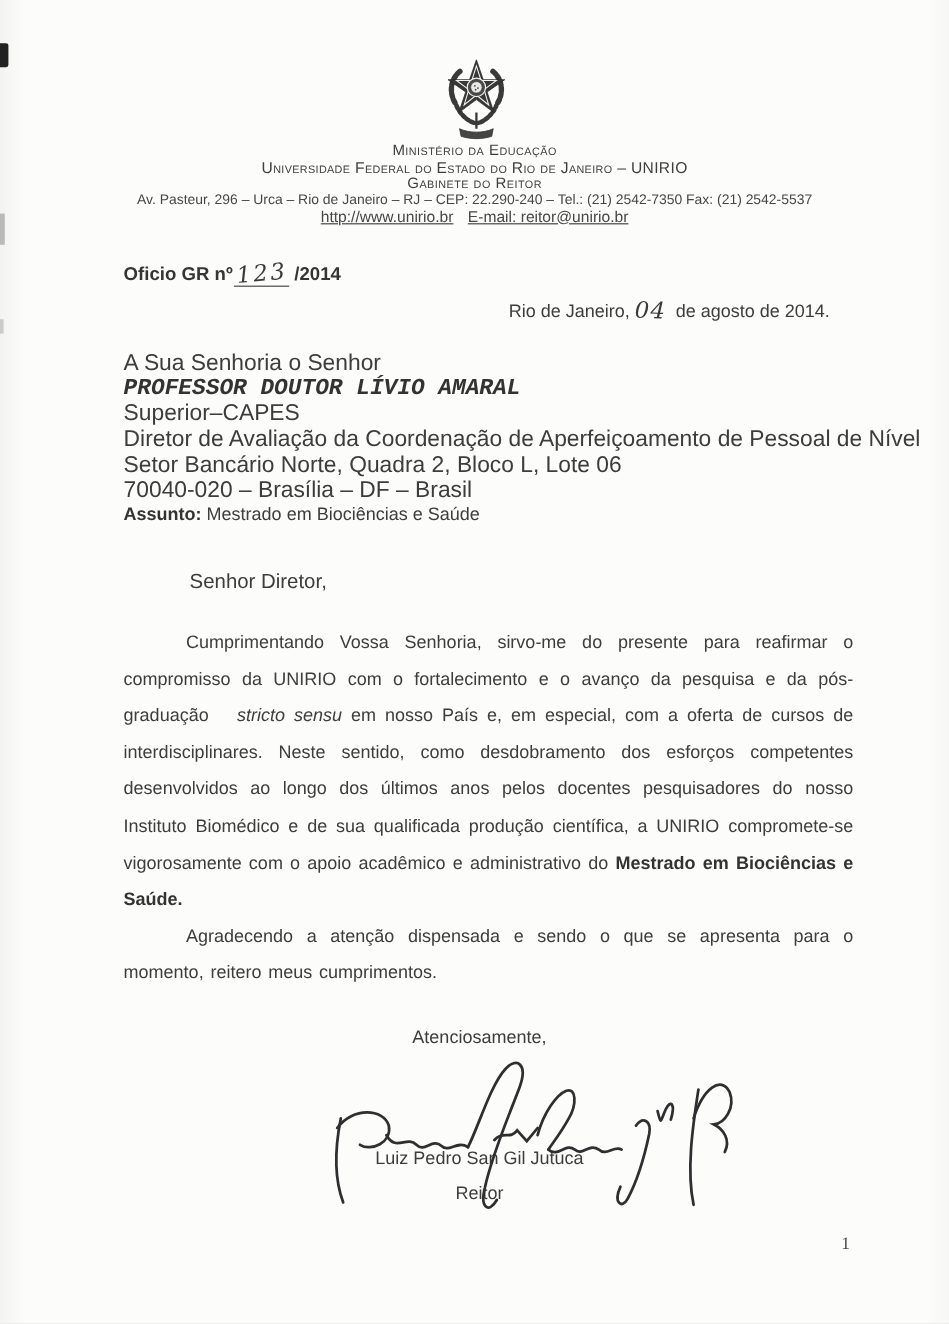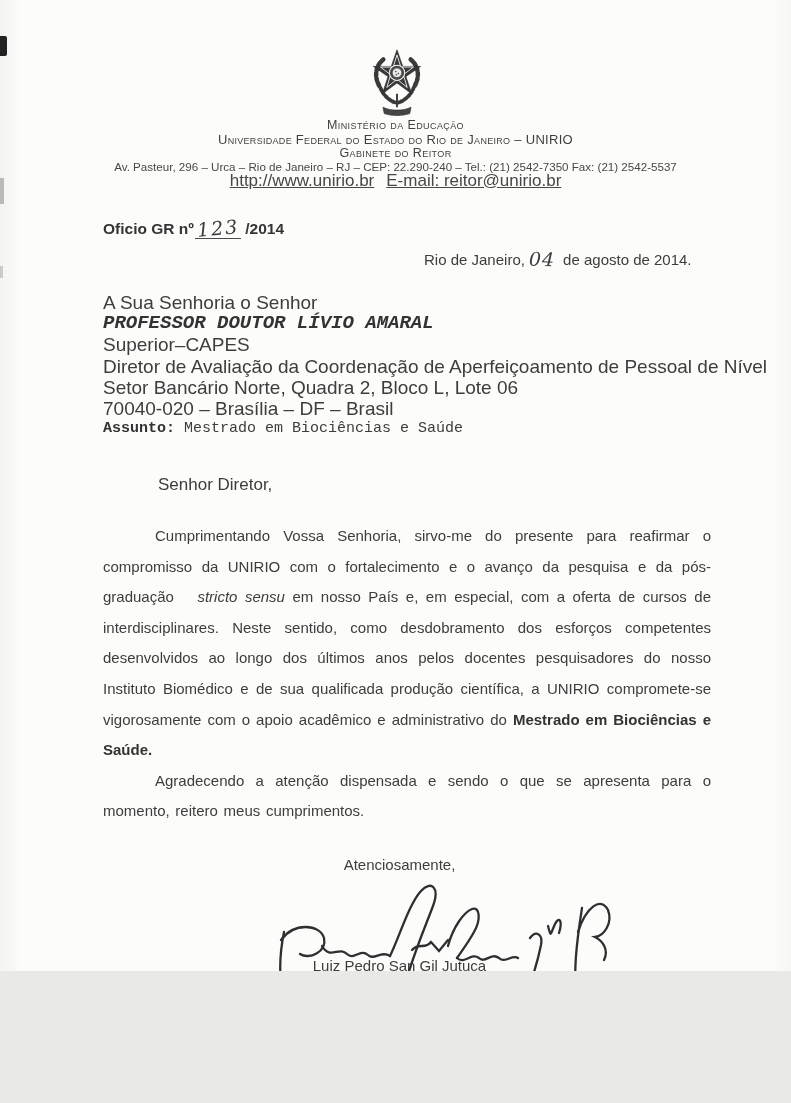--- a/index.html
+++ b/index.html
@@ -1,55 +1,55 @@
 <!DOCTYPE html>
 <html lang="pt"><head>
 <meta charset="utf-8">
 <title>Ofício GR 123/2014 – UNIRIO</title>
 <style>
   html,body{margin:0;padding:0;background:#e9e9e7;}
   .page{
     position:relative;
-    width:791px;height:971px;
+    width:791px;height:1103px;
     margin:0 auto;
     background:linear-gradient(90deg,#f3f3f1 0px,#fcfcfa 20px,#fcfcfa 771px,#f7f7f5 791px);
     font-family:"Liberation Sans", sans-serif;
     color:#383838;
     overflow:hidden;
   }
   
   .artifact{position:absolute;background:#222;}
   .artifact.a1{left:0;top:36px;width:7px;height:20px;border-radius:0 2px 2px 0;}
   .artifact.a2{left:0;top:178px;width:4px;height:26px;background:#8a8a8a;opacity:.55;}
   .artifact.a3{left:0;top:266px;width:3px;height:12px;background:#9a9a9a;opacity:.45;}
 
   
   .emblem{position:absolute;left:365px;top:46px;width:64px;height:74px;}
   .lh-text{position:absolute;left:0;top:119px;width:791px;text-align:center;color:#3f3f3f;}
   .lh-text .l1{font-size:12.5px;font-variant:small-caps;letter-spacing:.4px;line-height:13.5px;}
   .lh-text .l2{font-size:13px;font-variant:small-caps;letter-spacing:.3px;line-height:14px;}
   .lh-text .l3{font-size:12.5px;font-variant:small-caps;letter-spacing:.4px;line-height:13.5px;}
   .lh-text .l4{font-size:11.6px;line-height:13.5px;color:#474747;}
-  .lh-text .l5{font-size:17px;line-height:14px;color:#474747;}
+  .lh-text .l5{font-size:13px;line-height:14px;color:#474747;}
   .lh-text .l5 span{text-decoration:underline;}
   .lh-text .l5 .gap{display:inline-block;width:12px;}
 
   
   .ref{position:absolute;left:103px;top:216px;font-size:15.5px;font-weight:bold;color:#353535;}
   .hand{font-family:"DejaVu Serif", serif;font-style:italic;color:#3a3a3c;}
   .ref .blank{display:inline-block;border-bottom:1.6px solid #4a4a4a;min-width:46px;text-align:center;margin-left:1px;}
   .ref .num{display:inline-block;font-size:19px;font-weight:normal;transform:rotate(-5deg) translateY(1px);letter-spacing:2px;}
   .dateline{position:absolute;left:424px;top:247px;font-size:15px;color:#3d3d3d;}
   .dateline .day{display:inline-block;font-size:19px;transform:rotate(2deg) translateY(1px);margin:0 8px 0 4px;letter-spacing:1px;}
 
   
   .recipient{position:absolute;left:103px;top:292px;font-size:19px;line-height:21.2px;color:#3d3d3d;}
   .recipient .name{font-weight:bold;font-style:italic;color:#333;font-family:Liberation Mono, monospace;}
 
-  .subject{position:absolute;left:103px;top:420px;font-size:15px;color:#3d3d3d;font-family:Liberation Mono, monospace;}
+  .subject{position:absolute;left:103px;top:420px;font-size:15px;color:#3d3d3d;}
   .subject .lbl{font-weight:bold;color:#333;}
 
   .salutation{position:absolute;left:158px;top:475px;font-size:17px;color:#3d3d3d;}
 
   
   .body{position:absolute;left:103px;top:521px;width:608px;font-size:15px;line-height:30.6px;
         text-align:justify;color:#3d3d3d;word-spacing:1.5px;}
   .body p{margin:0;text-indent:52px;}
   .body .it{font-style:italic;margin-left:16px;}
   .body .bd{font-weight:bold;color:#333;}

